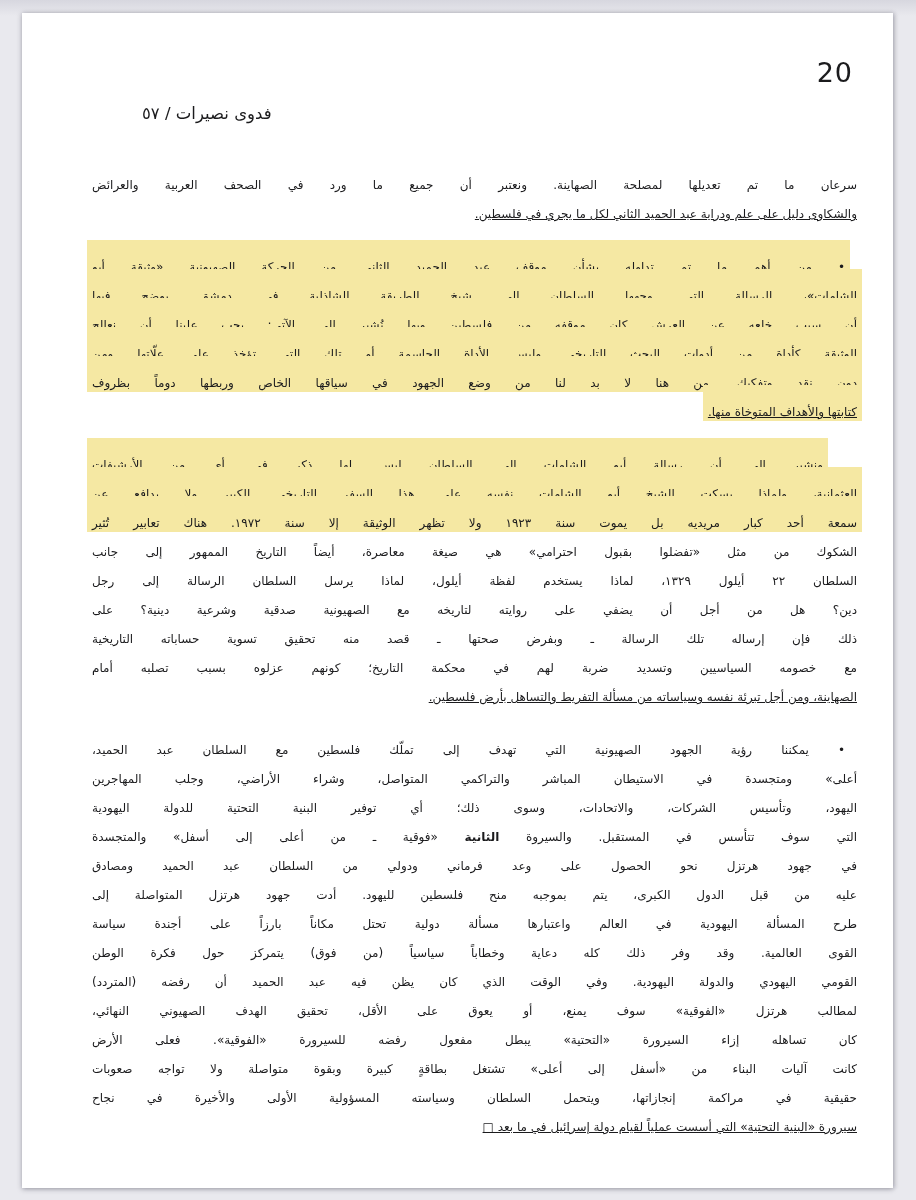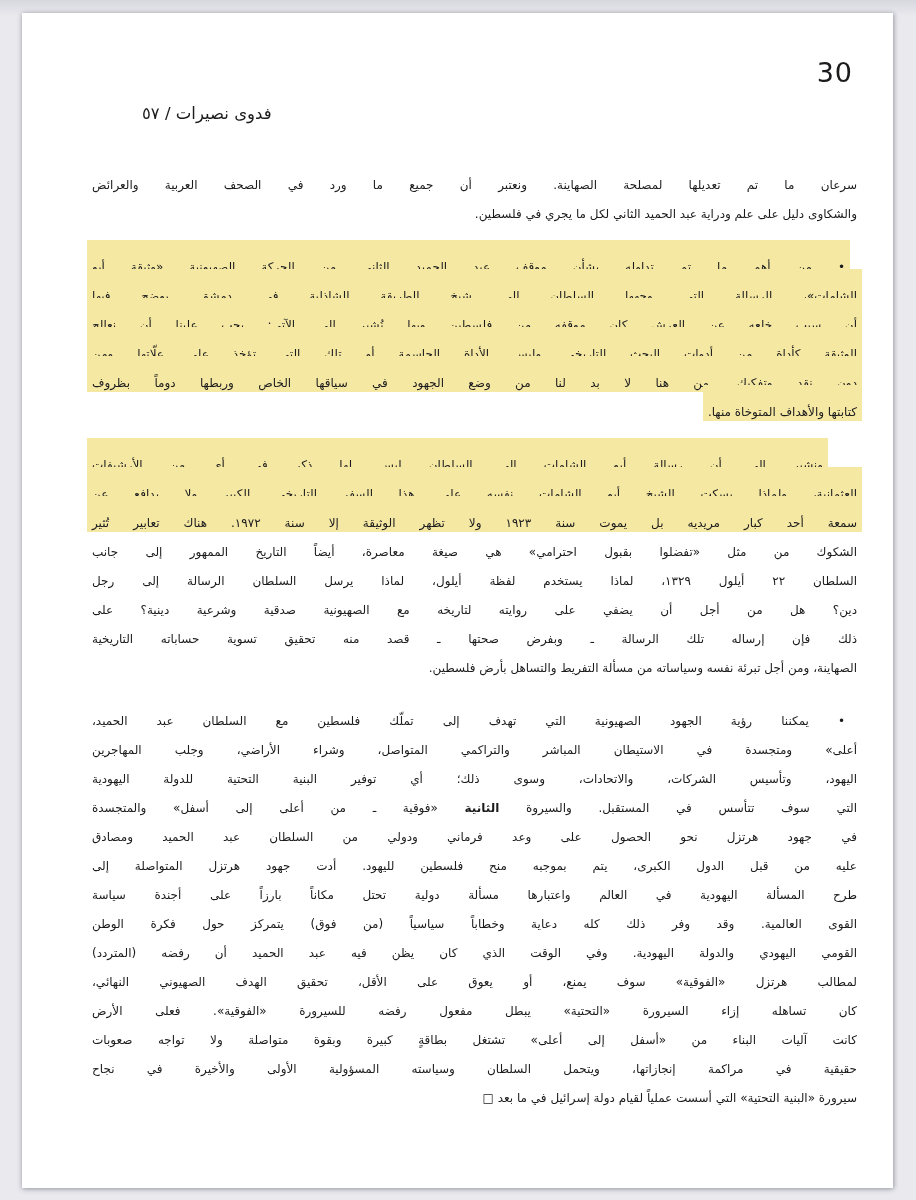--- a/index.html
+++ b/index.html
@@ -21,34 +21,34 @@
     position:absolute;top:91px;left:120px;direction:rtl;
     font-size:16.5px;color:var(--ink,#151517);
   }
   .body-text{
     position:absolute;top:158px;right:36px;left:70px;direction:rtl;
     font-size:12px;line-height:29px;color:var(--ink,#1b1b1d);
     text-rendering:optimizeLegibility;
   }
   .para + .para{margin-top:24px;}
   .line{text-align:justify;text-align-last:justify;}
-  .line.last{text-align-last:right;}
+  .line.last{text-align-last:right;text-decoration:underline;}
   .hl{
     background:var(--hl,#f5e8a3);
     box-shadow:5px 0 0 var(--hl,#f5e8a3), -5px 0 0 var(--hl,#f5e8a3);
     padding:20px 0 2px 0;
   }
   .bold{font-weight:bold;}
 </style>
 </head>
 <body>
 
 <div class="canvas">
   <div class="paper">
-    <div class="page-number">30</div>
+    <div class="page-number">20</div>
     <div class="running-header">فدوى نصيرات / ٥٧</div>
     <div class="body-text">
         <div class="para">
           <div class="line"><span class="">سرعان ما تم تعديلها لمصلحة الصهاينة. ونعتبر أن جميع ما ورد في الصحف العربية والعرائض</span></div>
           <div class="line last"><span class="">والشكاوى دليل على علم ودراية عبد الحميد الثاني لكل ما يجري في فلسطين.</span></div>
         </div>
         <div class="para">
           <div class="line" style="padding-right: 12px;"><span class="hl">• من أهم ما تم تداوله بشأن موقف عبد الحميد الثاني من الحركة الصهيونية «وثيقة أبو</span></div>
           <div class="line"><span class="hl">الشامات»، الرسالة التي وجهها السلطان إلى شيخ الطريقة الشاذلية في دمشق يوضح فيها</span></div>
           <div class="line"><span class="hl">أن سبب خلعه عن العرش كان موقفه من فلسطين وبها نُشير إلى الآتي: يجب علينا أن نعالج</span></div>
@@ -57,20 +57,21 @@
           <div class="line last"><span class="hl">كتابتها والأهداف المتوخاة منها.</span></div>
         </div>
         <div class="para">
           <div class="line" style="padding-right: 34px;"><span class="hl">ونشير إلى أن رسالة أبو الشامات إلى السلطان ليس لها ذكر في أي من الأرشيفات</span></div>
           <div class="line"><span class="hl">العثمانية، ولماذا يسكت الشيخ أبو الشامات نفسه على هذا السفر التاريخي الكبير ولا يدافع عن</span></div>
           <div class="line"><span class="hl">سمعة أحد كبار مريديه بل يموت سنة ١٩٢٣ ولا تظهر الوثيقة إلا سنة ١٩٧٢. هناك تعابير تُثير</span></div>
           <div class="line"><span class="">الشكوك من مثل «تفضلوا بقبول احترامي» هي صيغة معاصرة، أيضاً التاريخ الممهور إلى جانب</span></div>
           <div class="line"><span class="">السلطان ٢٢ أيلول ١٣٢٩، لماذا يستخدم لفظة أيلول، لماذا يرسل السلطان الرسالة إلى رجل</span></div>
           <div class="line"><span class="">دين؟ هل من أجل أن يضفي على روايته لتاريخه مع الصهيونية صدقية وشرعية دينية؟ على</span></div>
           <div class="line"><span class="">ذلك فإن إرساله تلك الرسالة ـ وبفرض صحتها ـ قصد منه تحقيق تسوية حساباته التاريخية</span></div>
+          <div class="line"><span class="">مع خصومه السياسيين وتسديد ضربة لهم في محكمة التاريخ؛ كونهم عزلوه بسبب تصلبه أمام</span></div>
           <div class="line last"><span class="">الصهاينة، ومن أجل تبرئة نفسه وسياساته من مسألة التفريط والتساهل بأرض فلسطين.</span></div>
         </div>
         <div class="para">
           <div class="line" style="padding-right: 12px;"><span class="">• يمكننا رؤية الجهود الصهيونية التي تهدف إلى تملّك فلسطين مع السلطان عبد الحميد،</span></div>
           <div class="line"><span class="">أعلى» ومتجسدة في الاستيطان المباشر والتراكمي المتواصل، وشراء الأراضي، وجلب المهاجرين</span></div>
           <div class="line"><span class="">اليهود، وتأسيس الشركات، والاتحادات، وسوى ذلك؛ أي توفير البنية التحتية للدولة اليهودية</span></div>
           <div class="line"><span class="">التي سوف تتأسس في المستقبل. والسيروة </span><span class=" bold">الثانية</span><span class=""> «فوقية ـ من أعلى إلى أسفل» والمتجسدة</span></div>
           <div class="line"><span class="">في جهود هرتزل نحو الحصول على وعد فرماني ودولي من السلطان عبد الحميد ومصادق</span></div>
           <div class="line"><span class="">عليه من قبل الدول الكبرى، يتم بموجبه منح فلسطين لليهود. أدت جهود هرتزل المتواصلة إلى</span></div>
           <div class="line"><span class="">طرح المسألة اليهودية في العالم واعتبارها مسألة دولية تحتل مكاناً بارزاً على أجندة سياسة</span></div>

